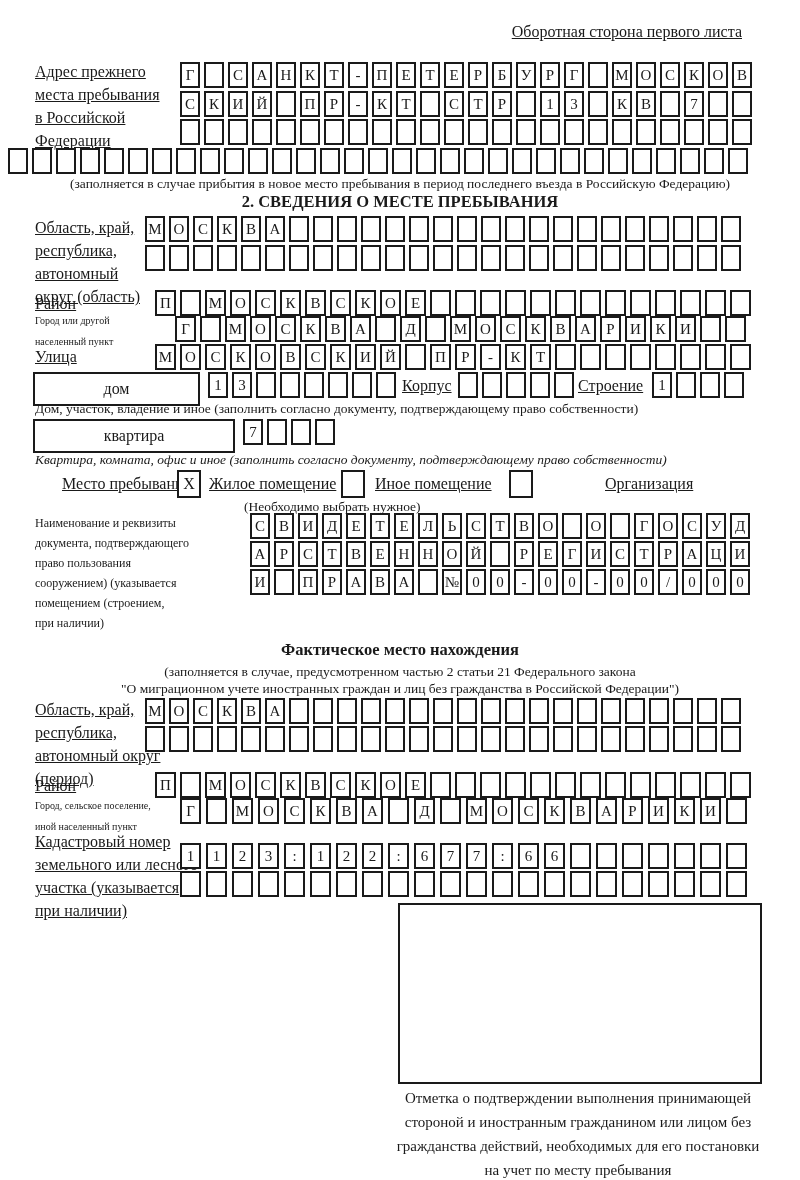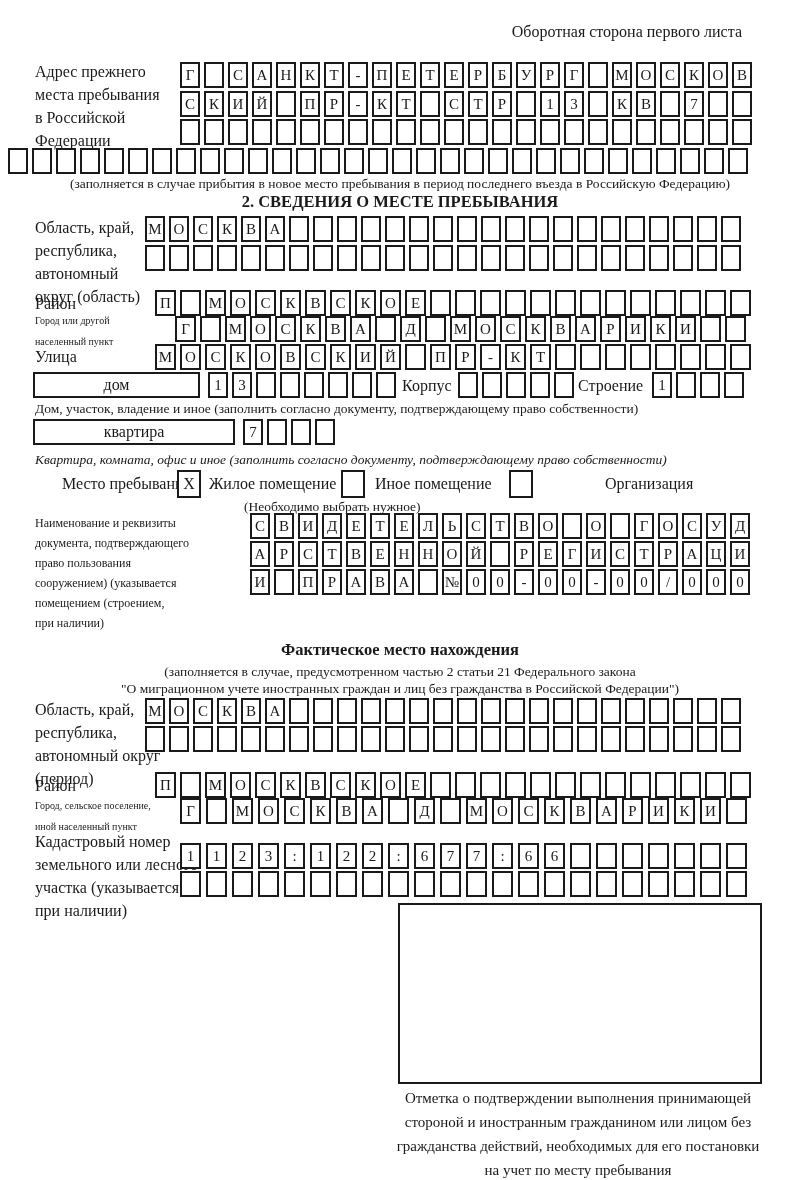--- a/index.html
+++ b/index.html
@@ -1,40 +1,40 @@
 <!DOCTYPE html>
 <html><head>
 <meta charset="utf-8">
 <style>
   html,body{margin:0;padding:0;background:#ffffff;}
   .page{
     position:relative;width:800px;height:1180px;background:#ffffff;
     font-family:"Liberation Serif", serif;color:#1a1a1a;overflow:hidden;
   }
   .abs{position:absolute;}
-  .lbl{font-size:16px;line-height:23px;white-space:nowrap;}
+  .lbl{font-size:16px;line-height:23px;white-space:nowrap;text-decoration:underline;}
   .lbl-tight{font-size:10px;line-height:21px;white-space:nowrap;}
   .lbl20{font-size:12px;line-height:20px;white-space:nowrap;}
   .cap{font-size:13.5px;white-space:nowrap;}
   .center{left:0;width:800px;text-align:center;}
   .title{font-size:16.5px;font-weight:bold;}
   .cellrow{display:flex;gap:4px;}
   .cell{
     width:16px;height:22px;border:2px solid #1a1a1a;
     font-family:"Liberation Serif",serif;font-size:15px;line-height:22px;
     text-align:center;flex:0 0 auto;background:#fff;
   }
   .p25 .cell{width:17px;}
   .p26{gap:5px;} .p26 .cell{width:17px;}
   .chk{
     width:20px;height:24px;border:2px solid #1a1a1a;display:inline-block;
     font-size:16px;line-height:24px;text-align:center;background:#fff;
   }
   .wbox{
-    border:2px solid #1a1a1a;height:26px;box-sizing:border-box;
+    border:2px solid #1a1a1a;height:34px;box-sizing:border-box;
     display:flex;align-items:center;justify-content:center;
     font-size:16px;background:#fff;
   }
   .stampbox{border:2px solid #1a1a1a;background:#fff;}
   .stampcap{font-size:15px;line-height:24px;text-align:center;}
 </style>
 </head>
 <body>
 
 <div class="page">

